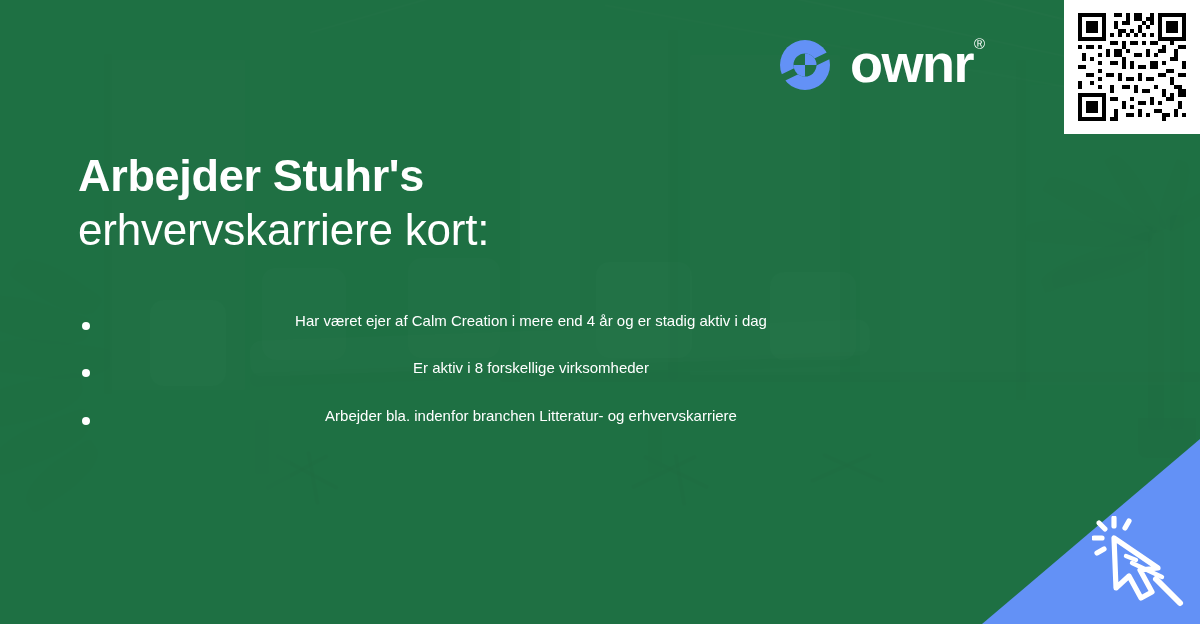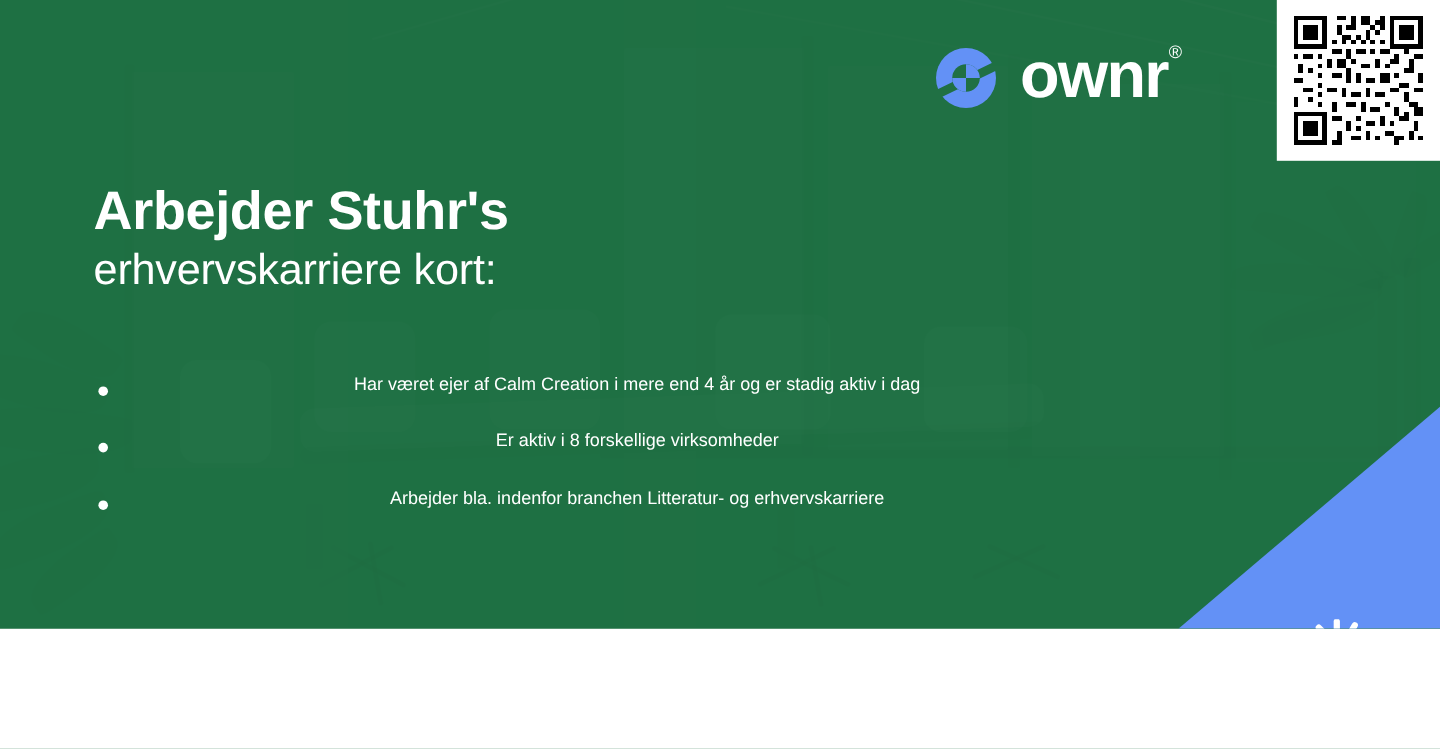--- a/index.html
+++ b/index.html
@@ -8,21 +8,21 @@
     padding: 0;
     background: #ffffff;
   }
   body {
     font-family: "Liberation Sans", "DejaVu Sans", sans-serif;
   }
 
   .card {
     position: relative;
     width: 1200px;
-    height: 524px;
+    height: 624px;
     overflow: hidden;
     background: #1f7043;
   }
 
   
   .photo-layer {
     position: absolute;
     inset: 0;
     overflow: hidden;
   }
@@ -180,21 +180,21 @@
     color: #ffffff;
   }
   .headline-name {
     font-size: 45px;
     font-weight: bold;
     line-height: 1.05;
     margin: 0;
     letter-spacing: -0.3px;
   }
   .headline-sub {
-    font-size: 36px;
+    font-size: 44px;
     font-weight: normal;
     line-height: 1.12;
     margin: 6px 0 0 0;
     letter-spacing: -0.2px;
   }
 
   
   .facts {
     position: absolute;
     left: 78px;

